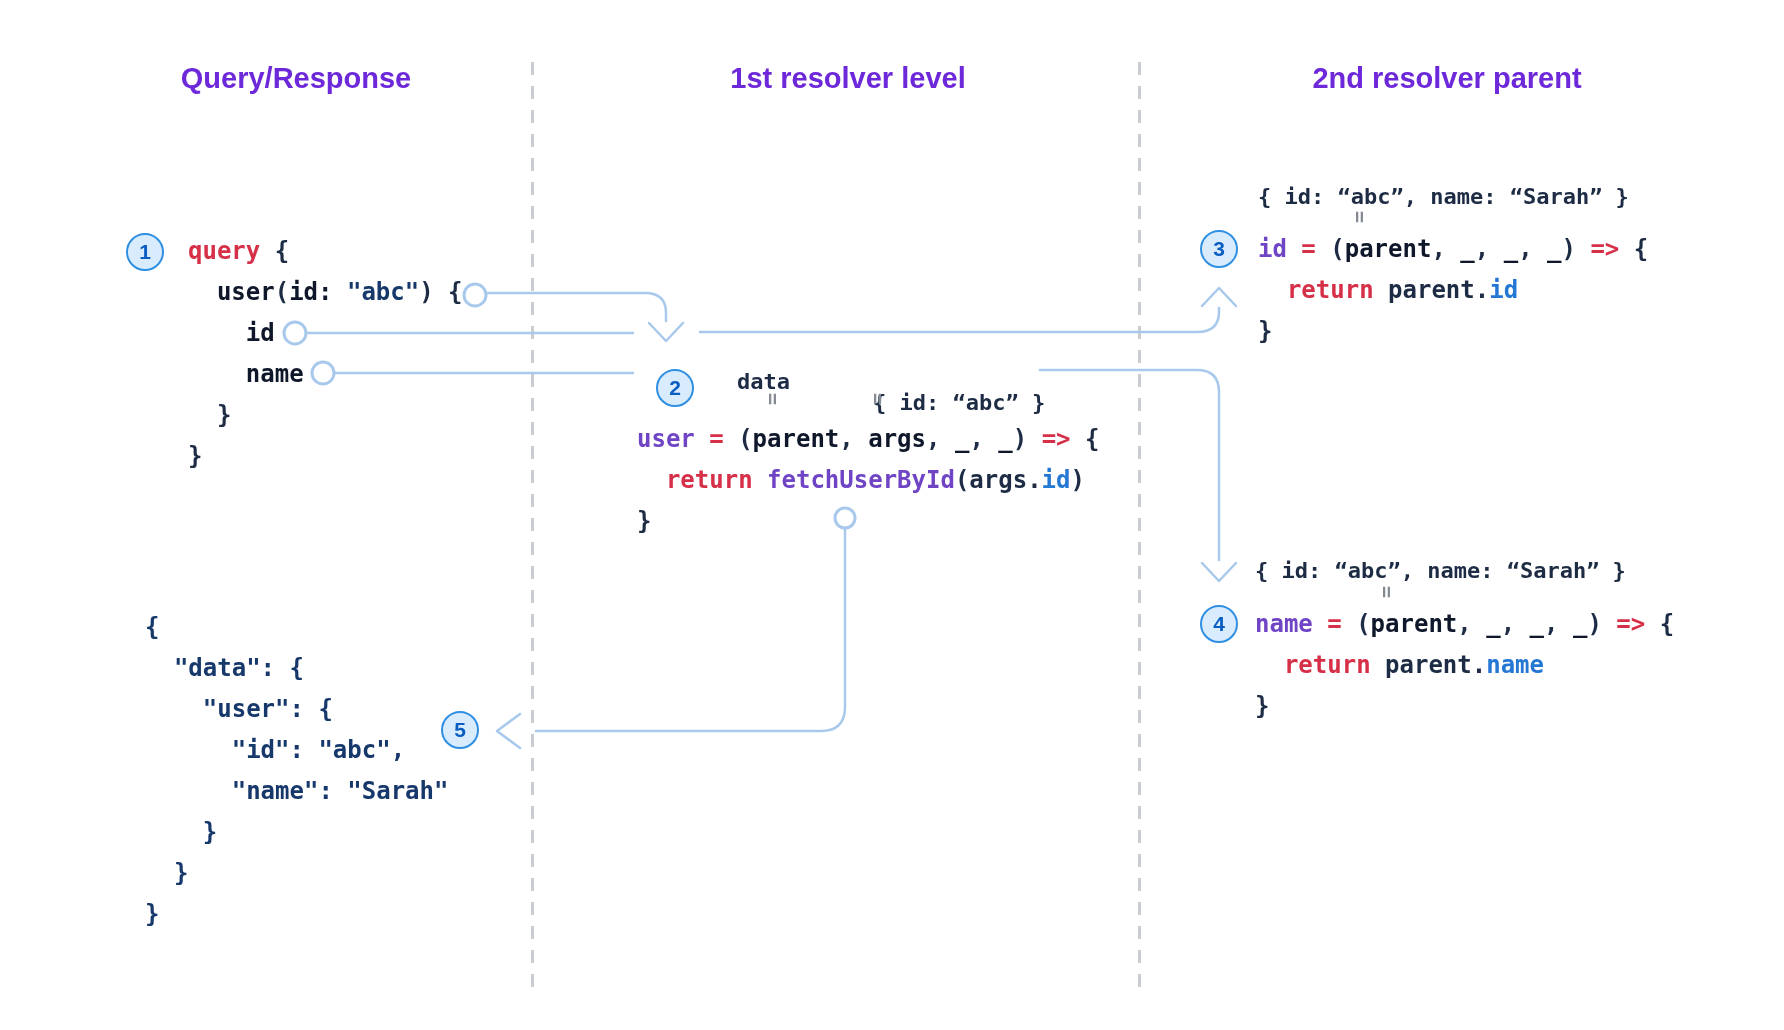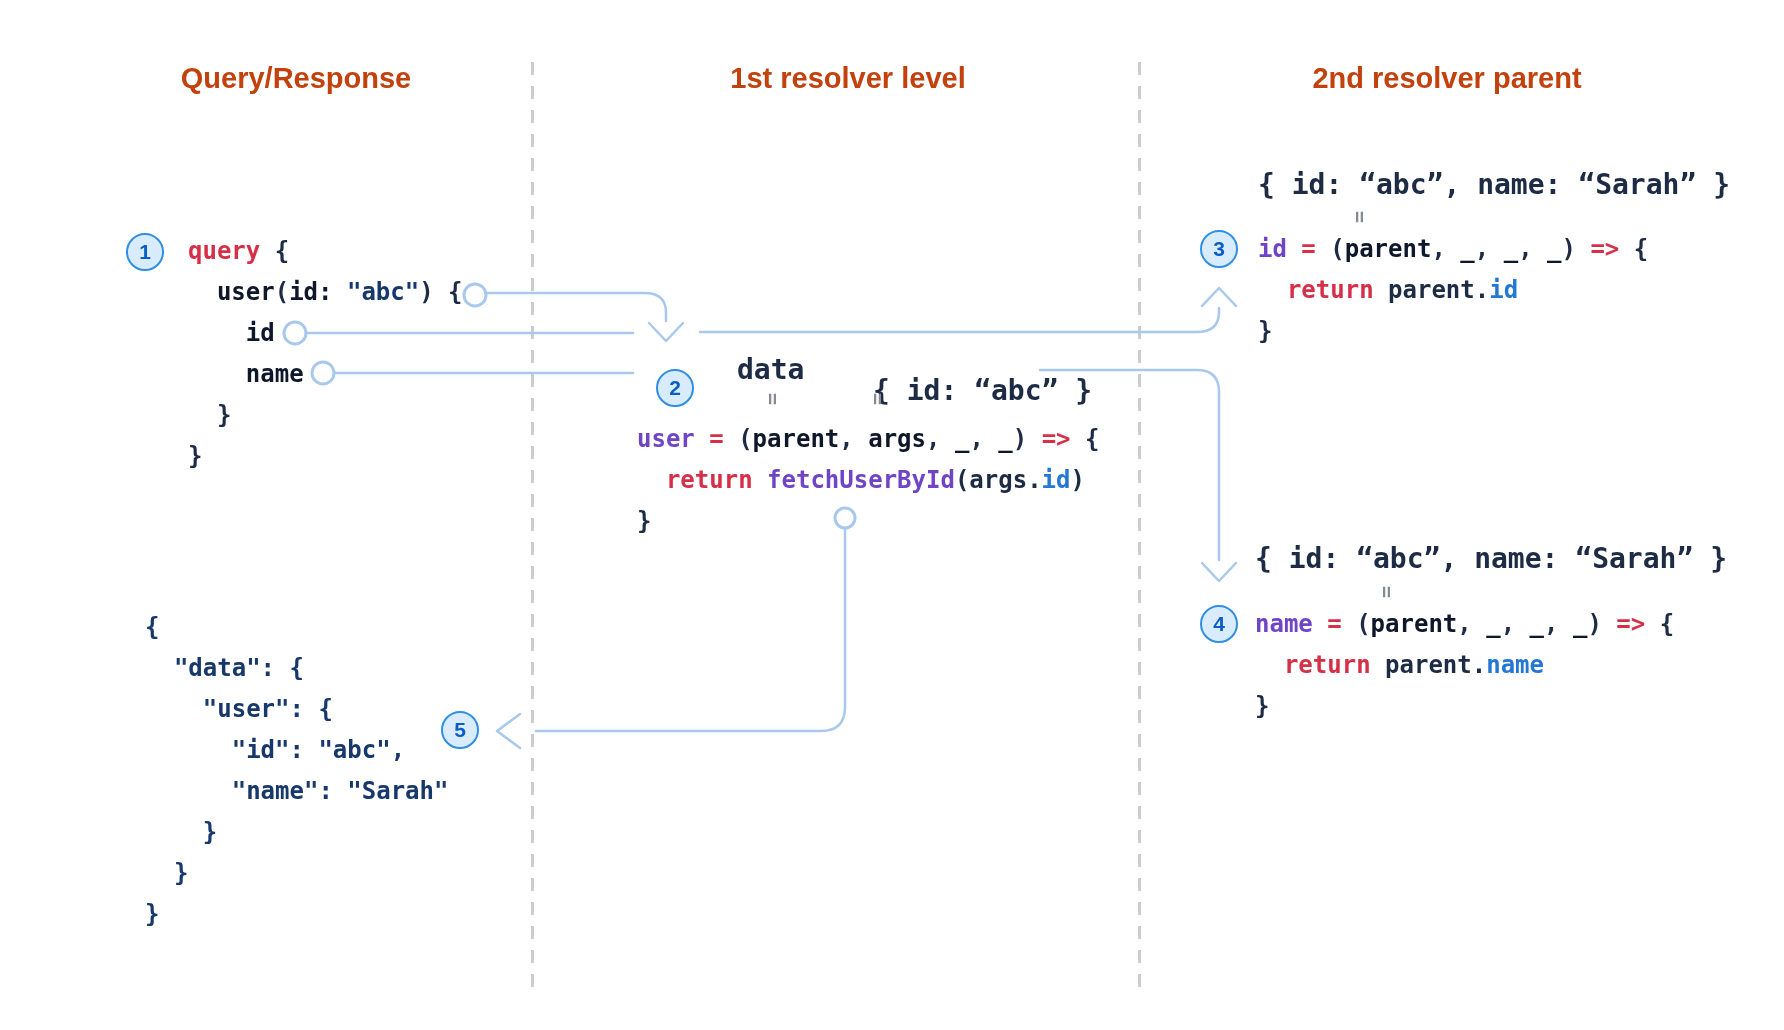--- a/index.html
+++ b/index.html
@@ -1,30 +1,30 @@
 <!DOCTYPE html>
 <html><head>
 <meta charset="utf-8">
 <style>
   html,body{margin:0;padding:0;background:#ffffff;}
   #canvas{position:relative;width:1784px;height:1030px;background:#ffffff;overflow:hidden;
           font-family:"Liberation Sans",sans-serif;}
   .col-header{position:absolute;transform:translate(-50%,-50%);font-weight:bold;font-size:29px;
-              color:#c2410c;white-space:nowrap;letter-spacing:0;}
+              color:#6d28d9;white-space:nowrap;letter-spacing:0;}
   .divider{position:absolute;width:3px;
            background:repeating-linear-gradient(to bottom,#c9ccd1 0 13px,rgba(0,0,0,0) 13px 24px);}
   .badge{position:absolute;width:38px;height:38px;box-sizing:border-box;border-radius:50%;
          background:#d9ecfd;border:2.5px solid #2f8fe2;color:#0a5dc2;
          font-weight:bold;font-size:21px;display:flex;align-items:center;justify-content:center;
          transform:translate(-50%,-50%);font-family:"Liberation Sans",sans-serif;}
   .code{position:absolute;font-family:"DejaVu Sans Mono",monospace;font-size:24px;font-weight:600;
         line-height:41px;white-space:pre;color:#1d2c44;}
   .cl{height:41px;}
-  .mono-val{position:absolute;font-family:"DejaVu Sans Mono",monospace;font-size:28px;font-weight:600;
-            line-height:41px;white-space:pre;color:#1d2c44;}
+  .mono-val{position:absolute;font-family:"DejaVu Sans Mono",monospace;font-size:22px;font-weight:600;
+            line-height:41px;white-space:pre;color:#1d2c44;margin-top:12px;}
   .rot-eq{position:absolute;transform:translate(-50%,-50%) rotate(90deg);
           font-family:"DejaVu Sans Mono",monospace;font-size:20px;font-weight:600;color:#858b94;}
   .t-k{color:#d63049;}  
   .t-o{color:#0f172a;}  
   .t-p{color:#6f45c5;}  
   .t-b{color:#2478d4;}  
   .t-d{color:#1d2c44;}  
   .t-n{color:#17386b;}  
   svg.overlay{position:absolute;left:0;top:0;pointer-events:none;}
 </style>

